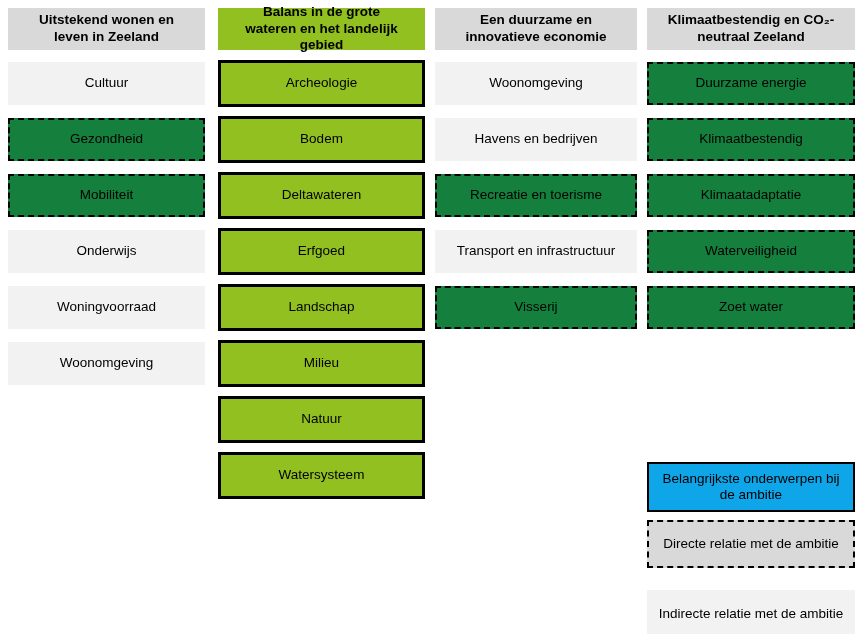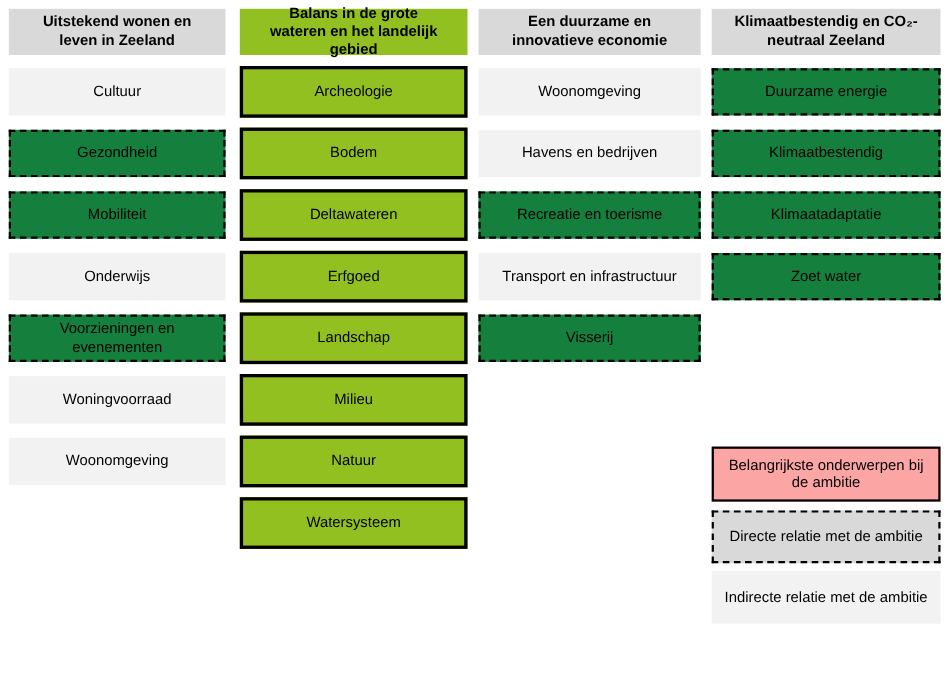--- a/index.html
+++ b/index.html
@@ -37,22 +37,22 @@
   .box.key {
     background: #92C020; border: 3px solid #000;
     height: 47px; margin-top: -2px; margin-bottom: 11px; justify-content: center;
   }
 
   .legend { margin-top: 120px; display: flex; flex-direction: column; }
   .lg {
     display: flex; align-items: center; justify-content: center;
     text-align: center; font-size: 13.5px; line-height: 1.2; padding: 0 8px;
   }
-  .lg.key      { height: 50px; background: #fca5a5; border: 2px solid #000; margin-bottom: 8px; }
-  .lg.direct   { height: 48px; background: #D9D9D9; border: 2px dashed #000; margin-bottom: 7px; }
+  .lg.key      { height: 50px; background: #0ea5e9; border: 2px solid #000; margin-bottom: 8px; }
+  .lg.direct   { height: 48px; background: #D9D9D9; border: 2px dashed #000; margin-bottom: 22px; }
   .lg.indirect { height: 48px; background: #F2F2F2; }
 </style>
 </head>
 <body>
 
 <div class="canvas">
   <div class="cols">
 
     <div class="col col-1">
       <div class="hdr">Uitstekend wonen en leven in Zeeland</div>
@@ -60,23 +60,20 @@
           <span class="lbl">Cultuur</span>
         </div>
       <div class="box direct">
           <span class="lbl">Gezondheid</span>
         </div>
       <div class="box direct">
           <span class="lbl">Mobiliteit</span>
         </div>
       <div class="box indirect">
           <span class="lbl">Onderwijs</span>
-        </div>
-      <div class="box direct">
-          <span class="lbl">Voorzieningen en evenementen</span>
         </div>
       <div class="box indirect">
           <span class="lbl">Woningvoorraad</span>
         </div>
       <div class="box indirect">
           <span class="lbl">Woonomgeving</span>
         </div>
     </div>
 
     <div class="col col-2">
@@ -131,20 +128,23 @@
       <div class="box direct">
           <span class="lbl">Duurzame energie</span>
         </div>
       <div class="box direct">
           <span class="lbl">Klimaatbestendig</span>
         </div>
       <div class="box direct">
           <span class="lbl">Klimaatadaptatie</span>
         </div>
       <div class="box direct">
+          <span class="lbl">Waterveiligheid</span>
+        </div>
+      <div class="box direct">
           <span class="lbl">Zoet water</span>
         </div>
 
       <div class="legend">
         <div class="lg key">
             <span class="lbl">Belangrijkste onderwerpen bij de ambitie</span>
           </div>
         <div class="lg direct">
             <span class="lbl">Directe relatie met de ambitie</span>
           </div>

